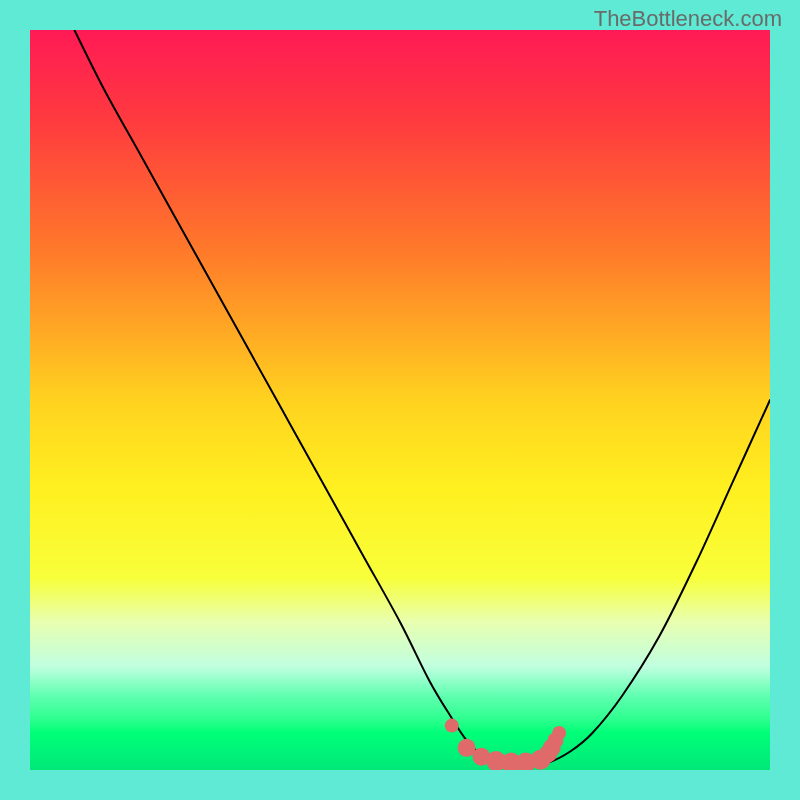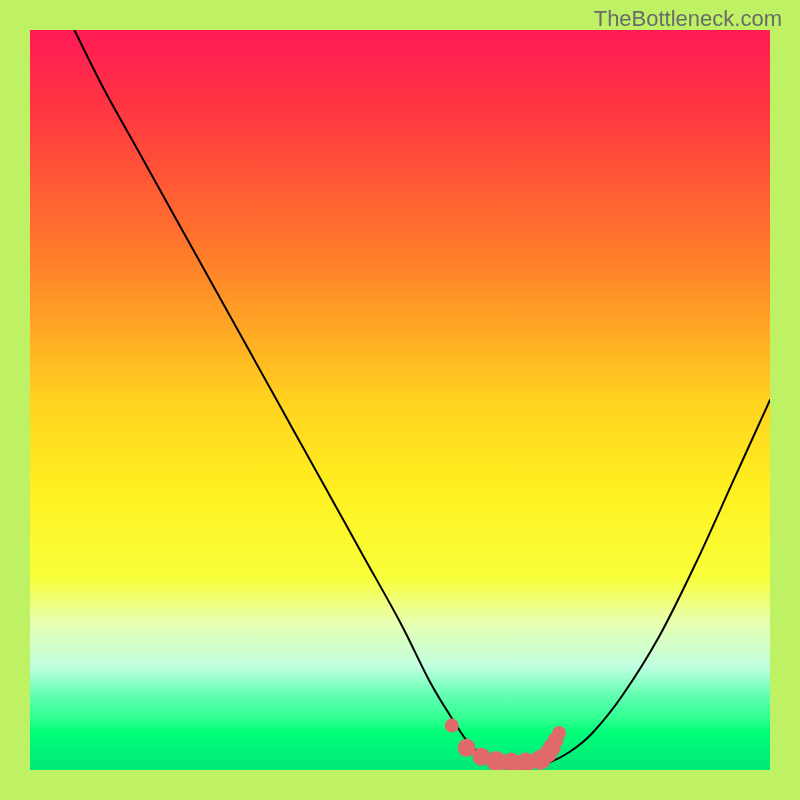--- a/index.html
+++ b/index.html
@@ -8,21 +8,21 @@
     background: #000;
     width: 800px;
     height: 800px;
     overflow: hidden;
     font-family: Arial, sans-serif;
   }
   .container {
     position: relative;
     width: 800px;
     height: 800px;
-    background: #bef264;
+    background: #5eead4;
   }
   .watermark {
     position: absolute;
     top: 6px;
     right: 18px;
     color: #6a6a6a;
     font-size: 22px;
     font-weight: 500;
     z-index: 10;
   }

